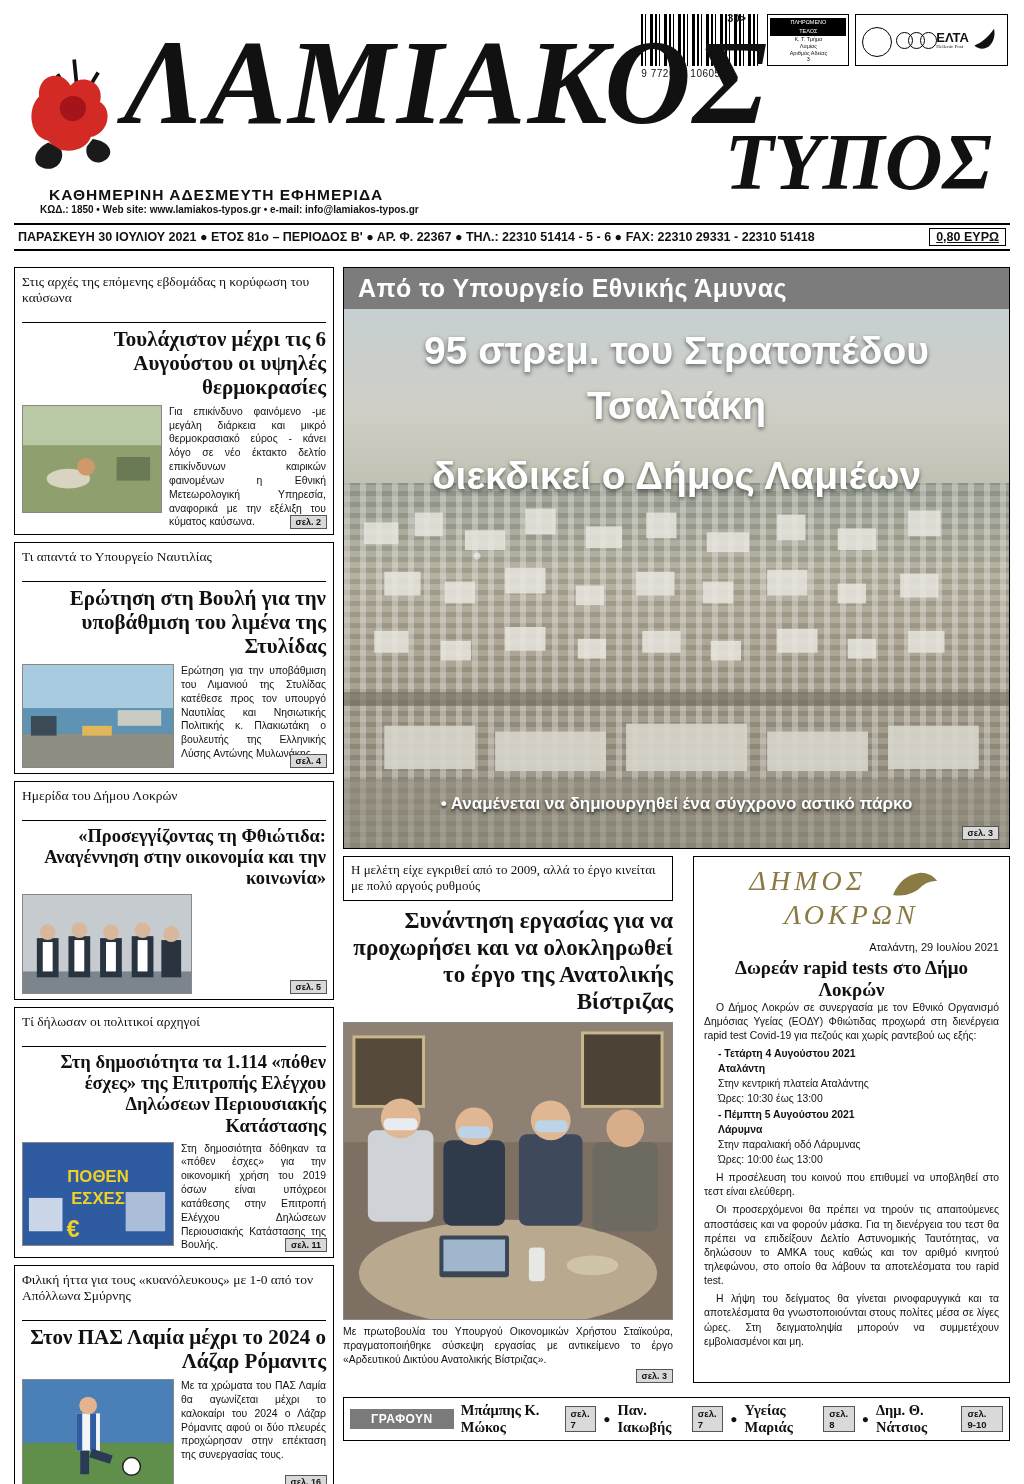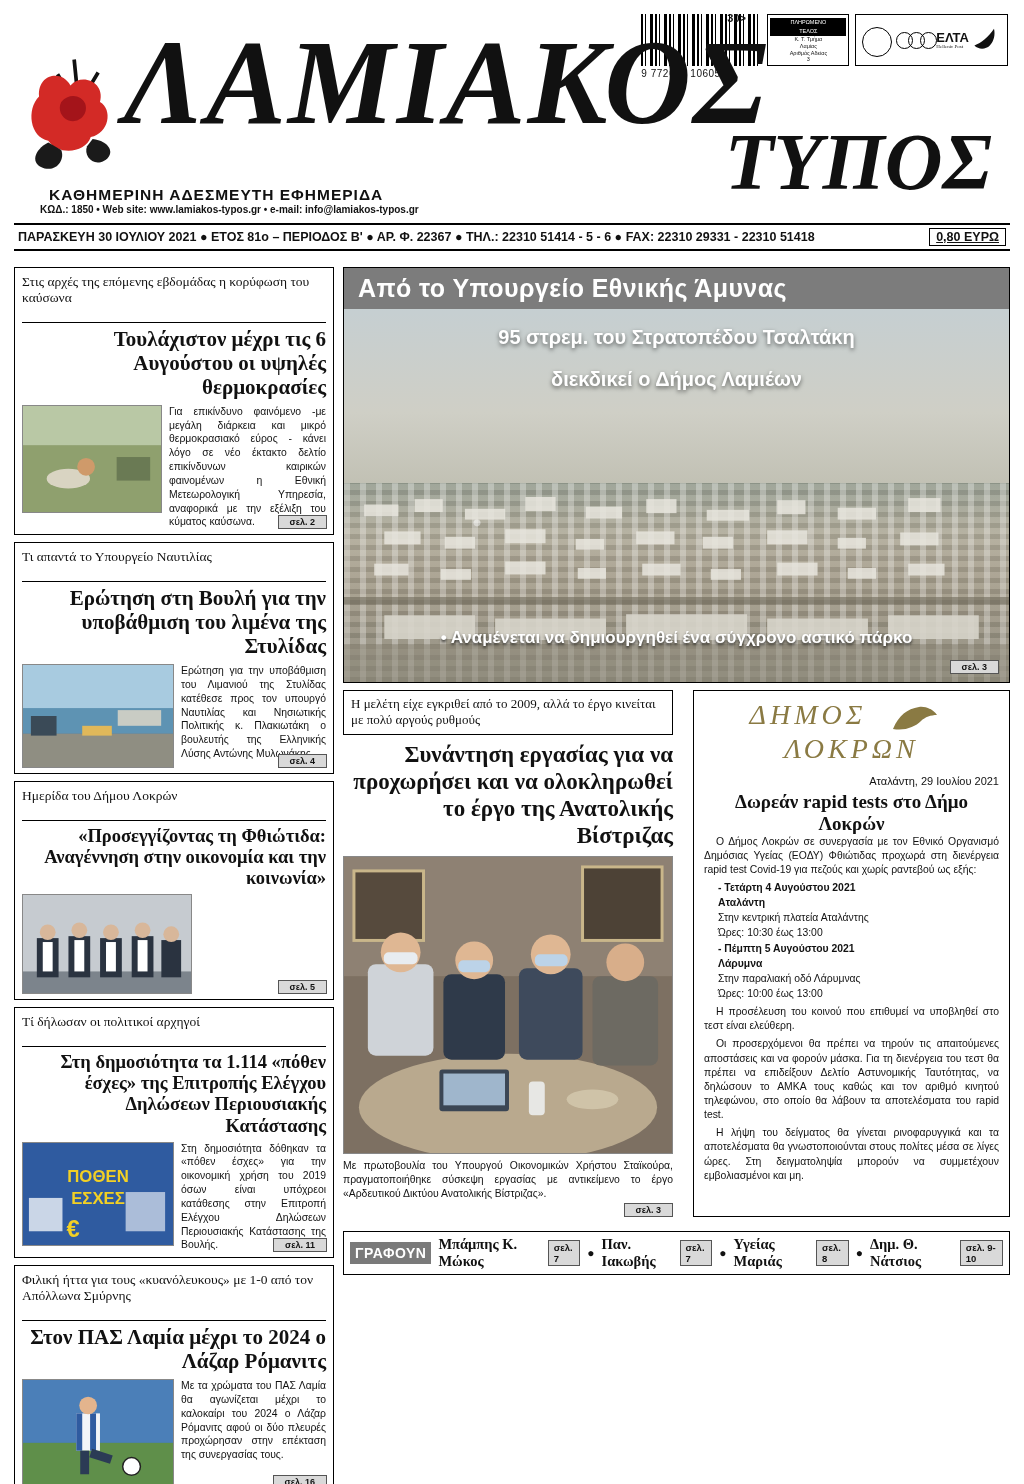--- a/index.html
+++ b/index.html
@@ -79,42 +79,42 @@
   }
   .headline.small { font-size:18.5px; }
   .art { display:flex; gap:7px; }
   .photo { border:1px solid #888; flex:0 0 auto; position:relative; overflow:hidden; }
   .body-text {
     font-family:"Liberation Sans", sans-serif; font-size:10.4px; line-height:1.33;
     text-align:justify; flex:1;
   }
   .pagetag {
     font-family:"Liberation Sans", sans-serif; font-size:9px; font-weight:bold;
-    background:#d9d9d9; border:1px solid #555; padding:1px 11px;
+    background:#d9d9d9; border:1px solid #555; padding:1px 5px;
     position:absolute; right:6px; bottom:5px;
   }
 
   
   .ph-a { background:linear-gradient(180deg,#cfd9c0 0%,#9fae86 45%,#6f7d58 100%); }
   .ph-b { background:linear-gradient(180deg,#b9d7e8 0%,#7fb0cc 40%,#4e7f9b 70%,#8e8f84 100%); }
   .ph-c { background:linear-gradient(180deg,#e6e6e6 0%,#b9bfc6 50%,#6e7a86 100%); }
   .ph-d { background:linear-gradient(135deg,#2a4a86 0%,#4470b8 45%,#f0d13c 70%,#3a63a8 100%); }
   .ph-e { background:linear-gradient(180deg,#8fb7dc 0%,#4f86c0 45%,#2d5d98 100%); }
   .ph-meeting { background:linear-gradient(180deg,#6e6257 0%,#9b8d7c 35%,#7b6d5d 70%,#5d5248 100%); }
 
   
-  .feature { border:1px solid #000; position:relative; overflow:hidden; height:416px;
+  .feature { border:1px solid #000; position:relative; overflow:hidden; height:582px;
      background:linear-gradient(180deg,#b9c7cf 0%,#c9cdc6 18%,#b9b8ae 34%,#a9a79a 62%,#8e8d80 100%);}
   .feature-eyebrow {
     background:#7c7c7c; color:#fff; font-family:"Liberation Sans", sans-serif;
     font-weight:bold; font-size:25px; padding:6px 14px; letter-spacing:.4px;
   }
   .feature-head {
     font-family:"Liberation Sans", sans-serif; font-weight:bold; color:#fff;
-    font-size:20px; line-height:1.42; text-align:center; padding:14px 10px 0;
+    font-size:39px; line-height:1.42; text-align:center; padding:14px 10px 0;
     text-shadow:0 2px 4px rgba(0,0,0,.55);
   }
   .feature-sky { position:absolute; inset:0 0 auto 0; height:240px;
     background:linear-gradient(180deg,#c2cfd6 0%,#cfcfc6 60%,#bdbcae 100%); z-index:0;}
   .feature-town { position:absolute; left:0; right:0; top:215px; bottom:0;
     background:
       radial-gradient(circle at 20% 20%, rgba(255,255,255,.55) 0 3px, transparent 4px),
       linear-gradient(180deg,#9aa194 0%,#b2ad9c 25%,#a49c8a 55%,#8d8a7c 100%);
     z-index:0;}
   .town-tex { position:absolute; inset:0;
@@ -150,21 +150,21 @@
   .locroi-body ul { margin:3px 0 4px 0; padding-left:14px; list-style:none; }
   .locroi-body li { margin-bottom:1px; }
   .locroi-body li.b { font-weight:bold; }
 
   
   .authors {
     border:1px solid #000; margin-top:7px; display:flex; align-items:center; gap:7px;
     padding:4px 6px; font-family:"Liberation Serif", serif; font-weight:bold; font-size:14.5px;
   }
   .authors .label { background:#7a7a7a; color:#fff; font-family:"Liberation Sans", sans-serif;
-     font-size:14px; padding:3px 5px; letter-spacing:.5px;}
+     font-size:12px; padding:3px 21px; letter-spacing:.5px;}
   .authors .tag { background:#d9d9d9; border:1px solid #555; font-family:"Liberation Sans", sans-serif;
      font-size:9.5px; font-weight:bold; padding:1px 5px; margin-left:4px;}
   .authors .sep { font-size:12px; }
 
   .fig-people { position:absolute; inset:0; }
 </style>
 </head>
 <body>
 
 <div class="page">

